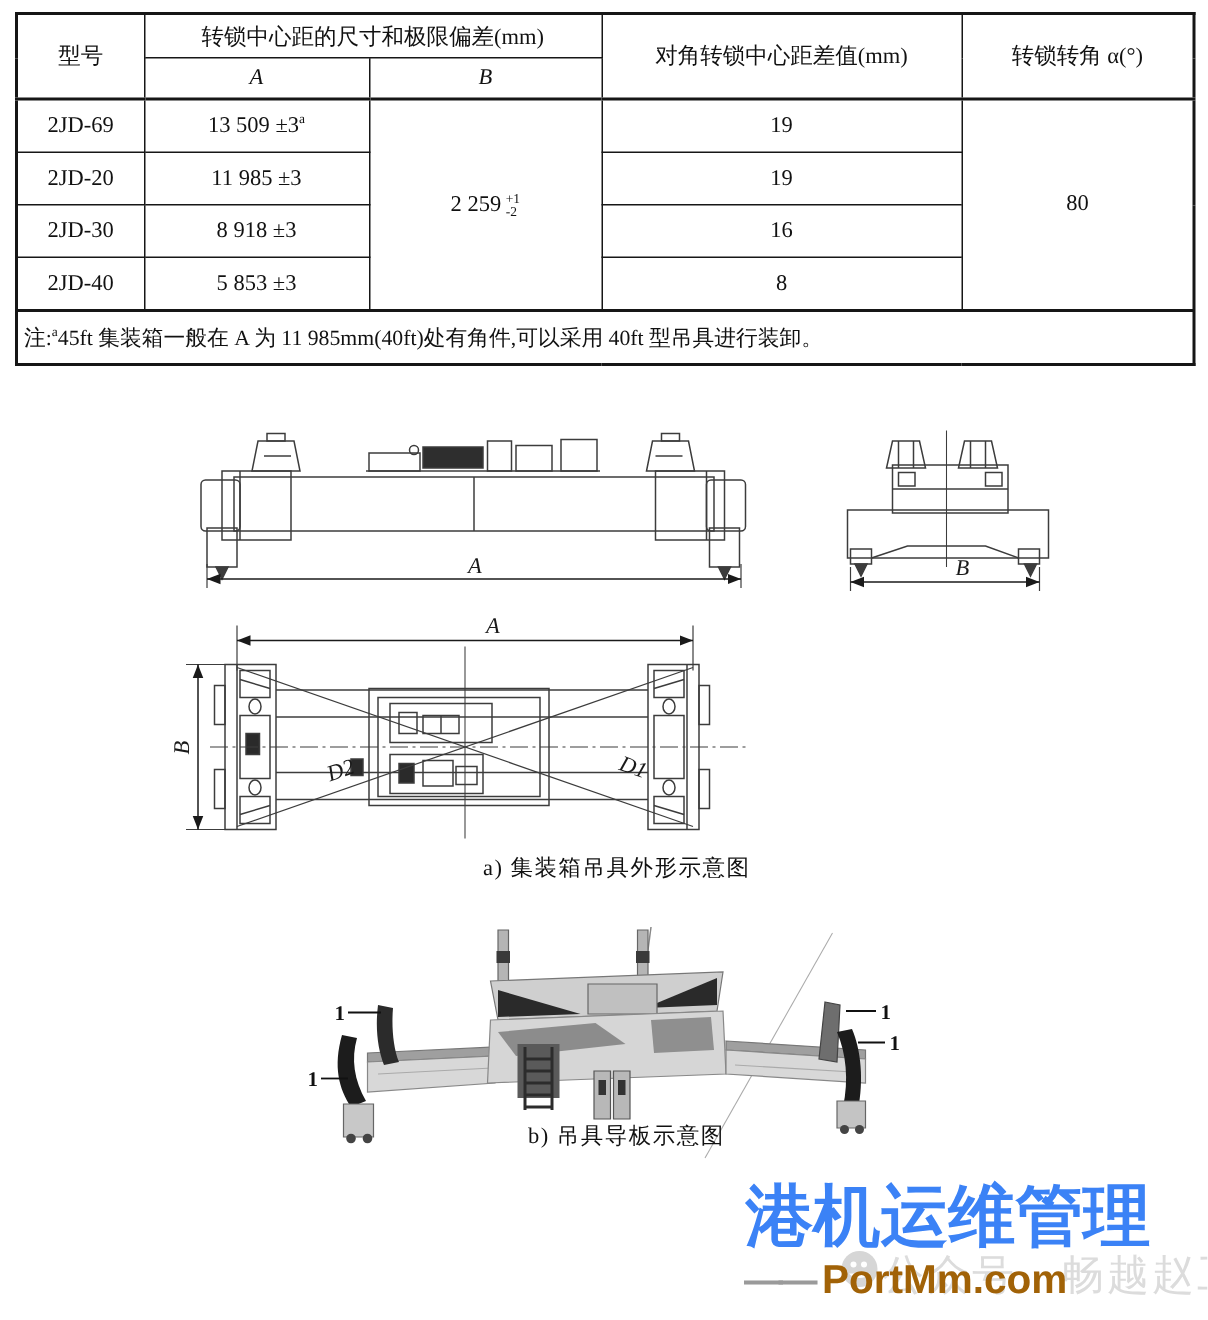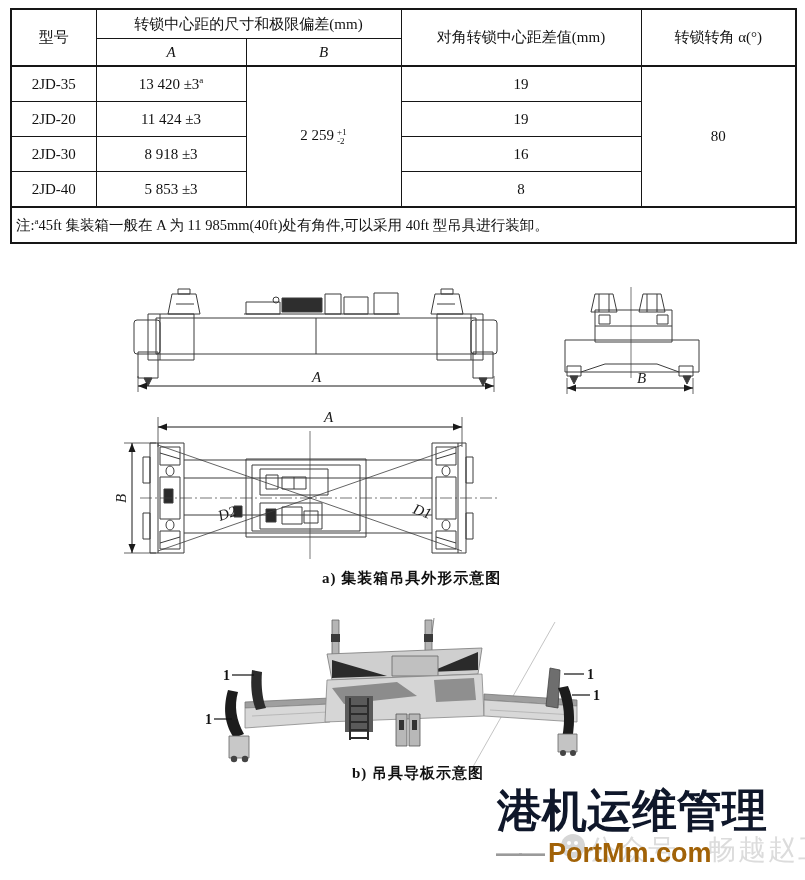--- a/index.html
+++ b/index.html
@@ -15,28 +15,28 @@
   tr.h2 td, tr.h1 td{border-bottom-width:2px;}
   tr.dr td{height:34px;}
   tr.nr td{height:34px;text-align:left;font-size:14.5px;border-top-width:2px;}
   .ital{font-style:italic;font-family:"Liberation Serif",serif;}
   sup.fn{font-size:9px;vertical-align:super;line-height:0;}
   .tol{display:inline-flex;flex-direction:column;font-size:9px;line-height:9px;
        vertical-align:middle;margin-left:3px;text-align:left;}
   
   .fig{position:absolute;}
   svg line,svg rect,svg polygon,svg polyline,svg path,svg circle,svg ellipse{vector-effect:non-scaling-stroke;}
-  .caption{position:absolute;font-size:15px;font-weight:bold;letter-spacing:1px;white-space:nowrap;}
+  .caption{position:absolute;font-size:15px;font-weight:normal;letter-spacing:1px;white-space:nowrap;}
   .dim{font:italic 15px "Liberation Serif","DejaVu Serif",serif;fill:#1a1a1a;}
   .plabel{font:bold 14px "Liberation Serif","DejaVu Serif",serif;fill:#111;}
   
   .legend{position:absolute;left:46px;top:826px;font-size:15px;line-height:27px;white-space:pre;}
   
   .wm-brand{position:absolute;left:497px;top:786px;font-family:Liberation Sans, sans-serif;
-            font-weight:bold;font-size:45px;line-height:50px;color:#0f172a;letter-spacing:0px;white-space:nowrap;z-index:3;}
+            font-weight:bold;font-size:45px;line-height:50px;color:#3b82f6;letter-spacing:0px;white-space:nowrap;z-index:3;}
   .wm-overlay{position:absolute;left:588px;top:831px;font-size:28px;color:#dcdcdc;white-space:nowrap;
               font-family:"Liberation Sans","DejaVu Sans",sans-serif;z-index:1;letter-spacing:2px;}
   .wm-icon{position:absolute;left:560px;top:833px;z-index:1;}
   .wm-row{position:absolute;left:496px;top:838px;display:flex;align-items:center;z-index:2;white-space:nowrap;}
   .wm-dash{color:#9a9a9a;font-weight:bold;font-size:26px;letter-spacing:-3px;margin-right:6px;
            font-family:"Liberation Sans","DejaVu Sans",sans-serif;}
   .wm-site{font-family:"Liberation Sans","DejaVu Sans",sans-serif;font-weight:bold;font-size:27px;color:#a16207;}
 </style>
 </head>
 <body>
@@ -56,32 +56,32 @@
         <td rowspan="2">型号</td>
         <td colspan="2" style="border-bottom-width:1px">转锁中心距的尺寸和极限偏差(mm)</td>
         <td rowspan="2">对角转锁中心距差值(mm)</td>
         <td rowspan="2">转锁转角 α(°)</td>
       </tr>
       <tr class="h2">
         <td class="ital">A</td>
         <td class="ital">B</td>
       </tr>
       <tr class="dr">
-        <td>2JD-35</td>
-        <td><span>13 420 ±3</span><sup class="fn">a</sup></td>
+        <td>2JD-69</td>
+        <td><span>13 509 ±3</span><sup class="fn">a</sup></td>
         <td rowspan="4"><span>2 259</span><span class="tol">
               <span>+1</span>
               <span>-2</span>
             </span></td>
         <td>19</td>
         <td rowspan="4">80</td>
       </tr>
       <tr class="dr">
         <td>2JD-20</td>
-        <td>11 424 ±3</td>
+        <td>11 985 ±3</td>
         <td>19</td>
       </tr>
       <tr class="dr">
         <td>2JD-30</td>
         <td>8 918 ±3</td>
         <td>16</td>
       </tr>
       <tr class="dr">
         <td>2JD-40</td>
         <td>5 853 ±3</td>
@@ -306,21 +306,21 @@
       <line x1="32" y1="103" x2="50" y2="103"></line>
       <line x1="382" y1="58" x2="402" y2="58"></line>
       <line x1="390" y1="79" x2="408" y2="79"></line>
     </g>
     <text class="plabel" x="41" y="64">1</text>
     <text class="plabel" x="23" y="108">1</text>
     <text class="plabel" x="405" y="63">1</text>
     <text class="plabel" x="411" y="84">1</text>
   </svg>
 
-  <div class="caption" style="left:352px;top:764px">b) 吊具导板示意图</div>
+  <div class="caption" style="left:352px;top:748px">b) 吊具导板示意图</div>
 
 
   <div class="wm-brand">港机运维管理</div>
   <svg class="wm-icon" width="26" height="26" viewBox="0 0 26 26">
     <circle cx="13" cy="13" r="12" fill="#d6d6d6"></circle>
     <circle cx="9" cy="10" r="2" fill="#ffffff"></circle>
     <circle cx="16" cy="10" r="2" fill="#ffffff"></circle>
     <path d="M6,16 C9,20 17,20 20,16 Z" fill="#ffffff"></path>
   </svg>
   <div class="wm-overlay">公众号　畅越赵工</div>

